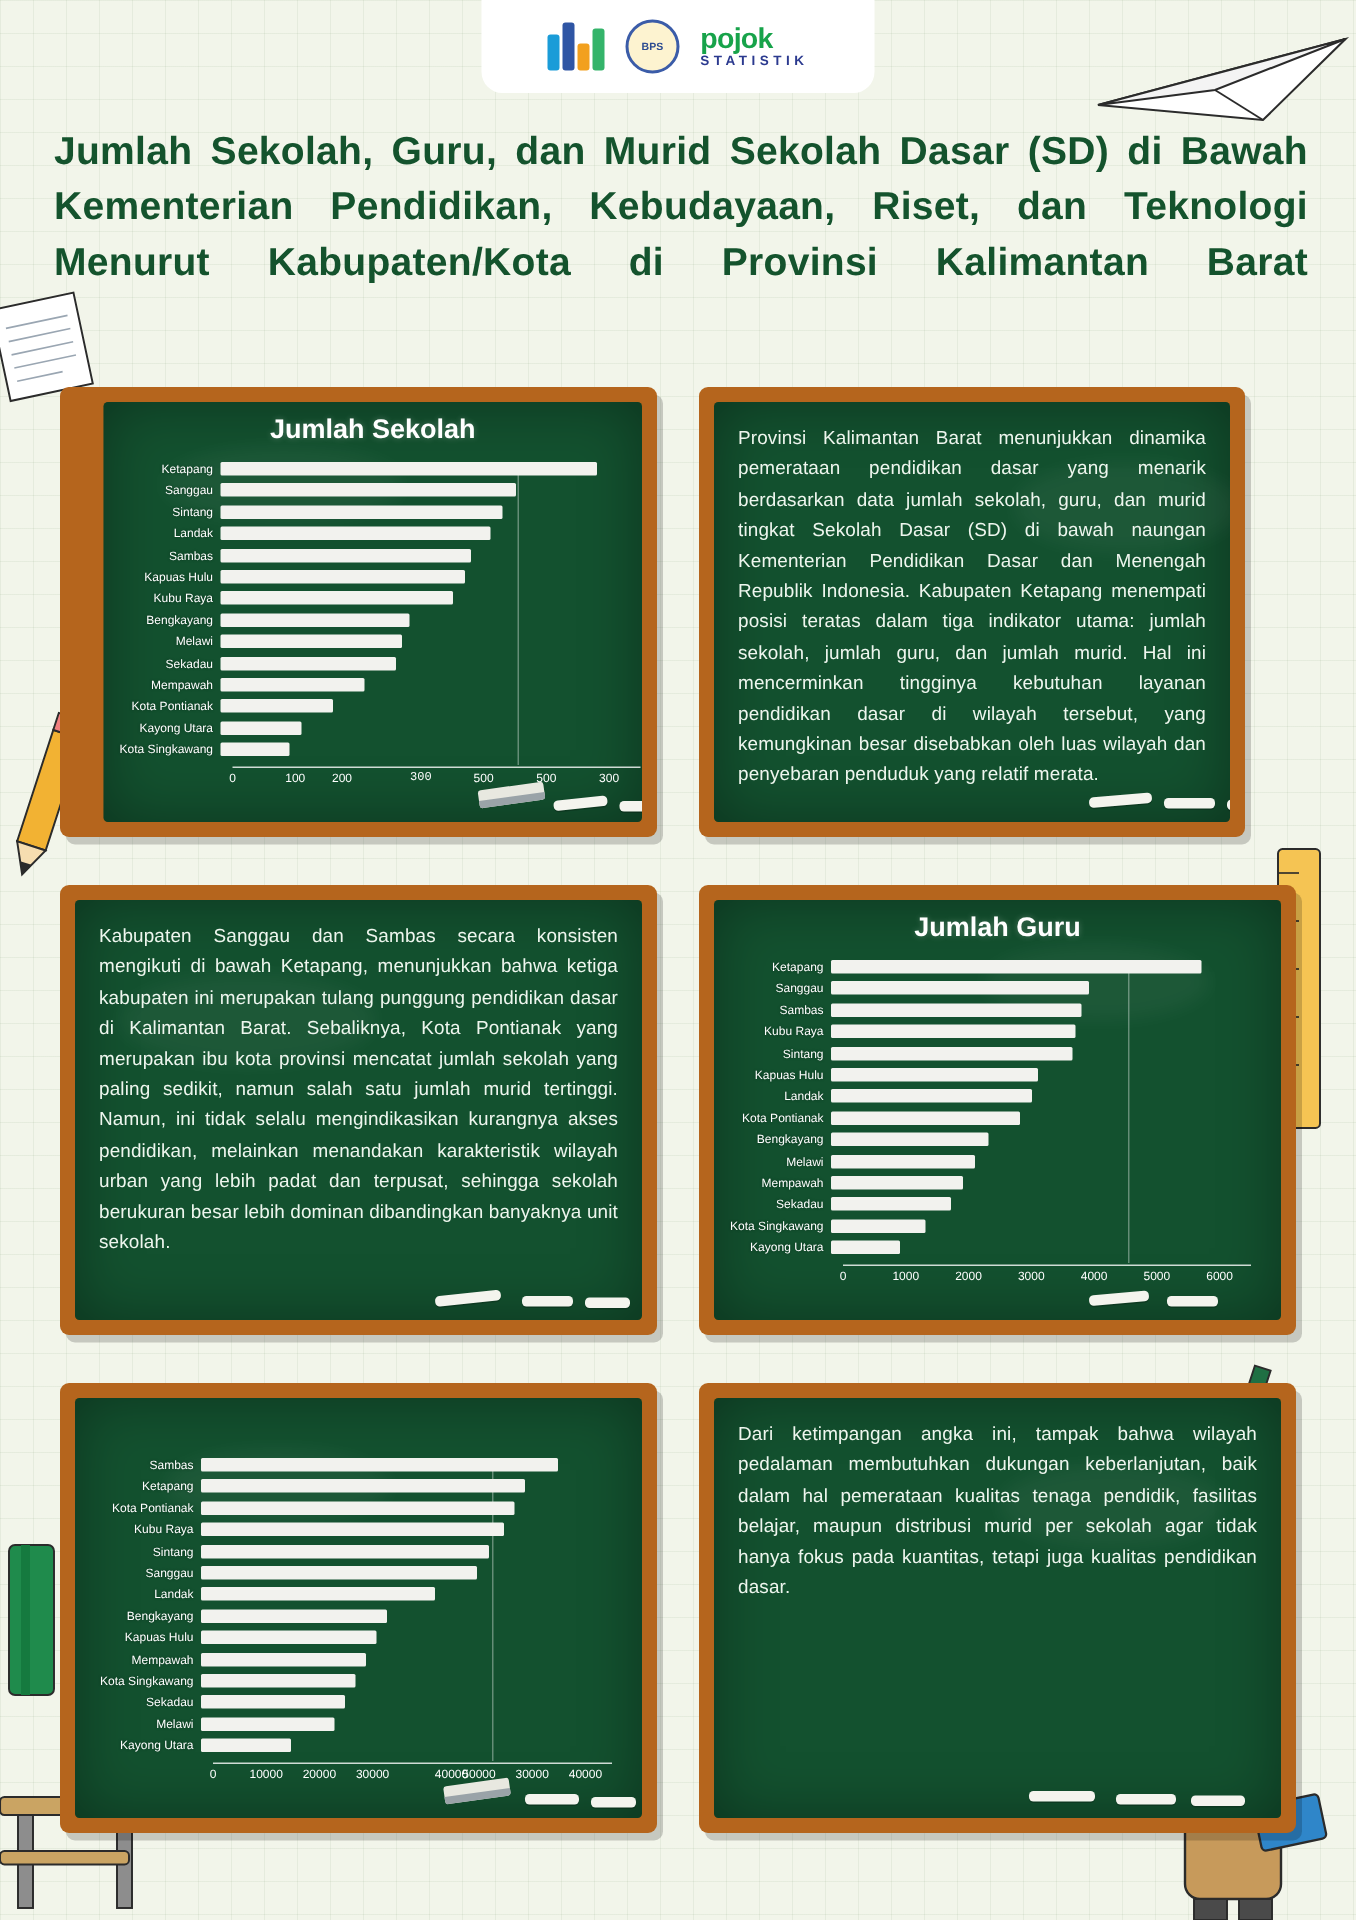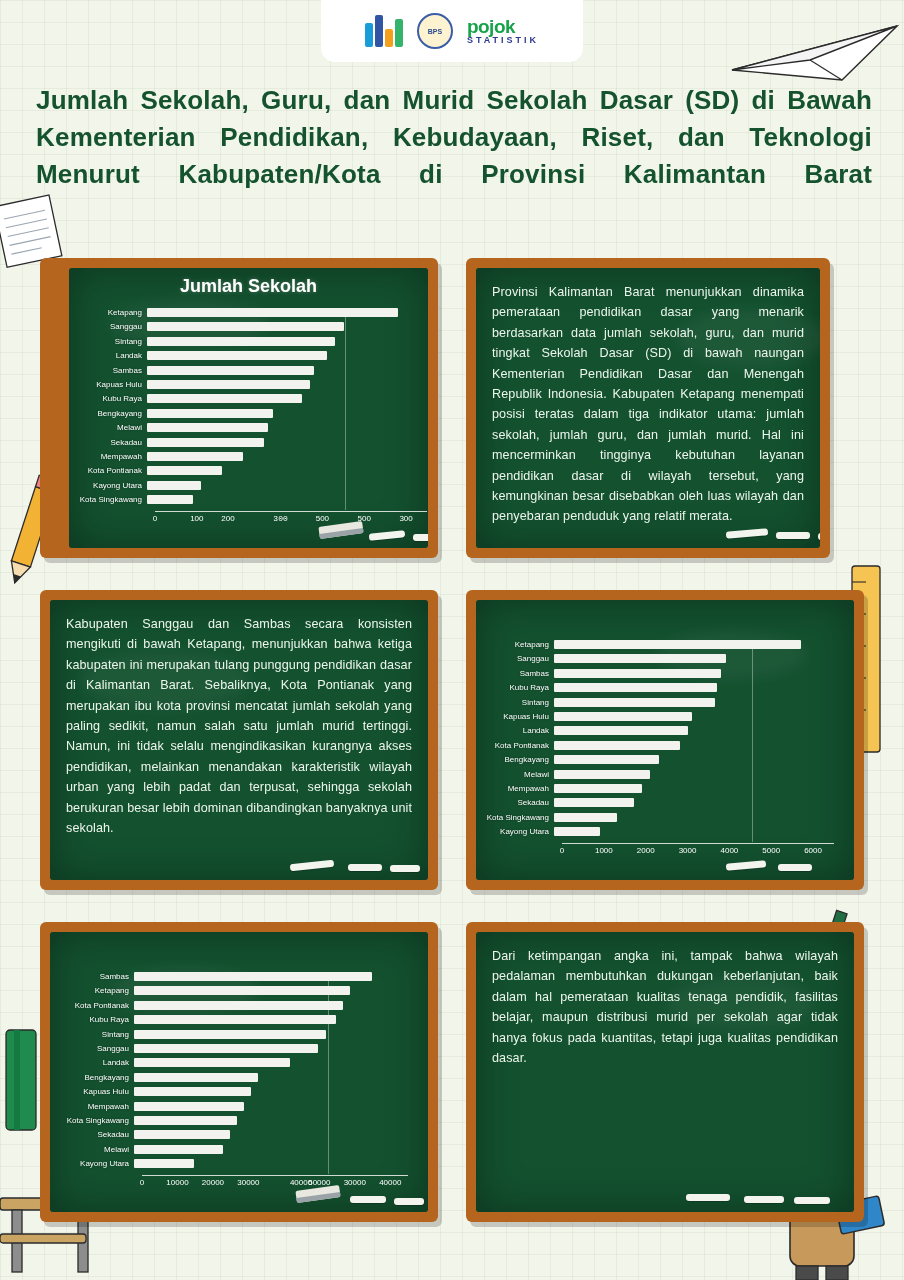--- a/index.html
+++ b/index.html
@@ -341,20 +341,21 @@
       <div class="chalk" style="left:240px;top:4px;width:44px;transform:rotate(-6deg);"></div>
       <div class="chalk" style="left:298px;top:6px;width:34px;"></div>
       <div class="chalk" style="left:340px;top:7px;width:30px;"></div>
     </div>
   </div>
 </div>
 
 <div class="board" style="left:466px; top:590px; width:398px; height:300px;">
   <div class="board-inner">
     <div class="chalk-smudge" style="left:180px;top:30px;width:150px;height:50px;"></div>
+    <div class="board-title">Jumlah Guru</div>
     <div class="chart" id="chart1" style="top:40px;height:200px;">
         <div style="position: relative; width: 100%; height: 203.6px;">
           <div class="vgrid" style="left: 276.4px; top: 0px; height: 201.6px;"></div>
           <div class="row" style="height: 14.4px;">
             <div class="cat" style="width: 78px;">Ketapang</div>
             <div class="barwrap">
               <div class="bar" style="width: 246.892px;"></div>
             </div>
           </div>
           <div class="row" style="height: 14.4px;">

